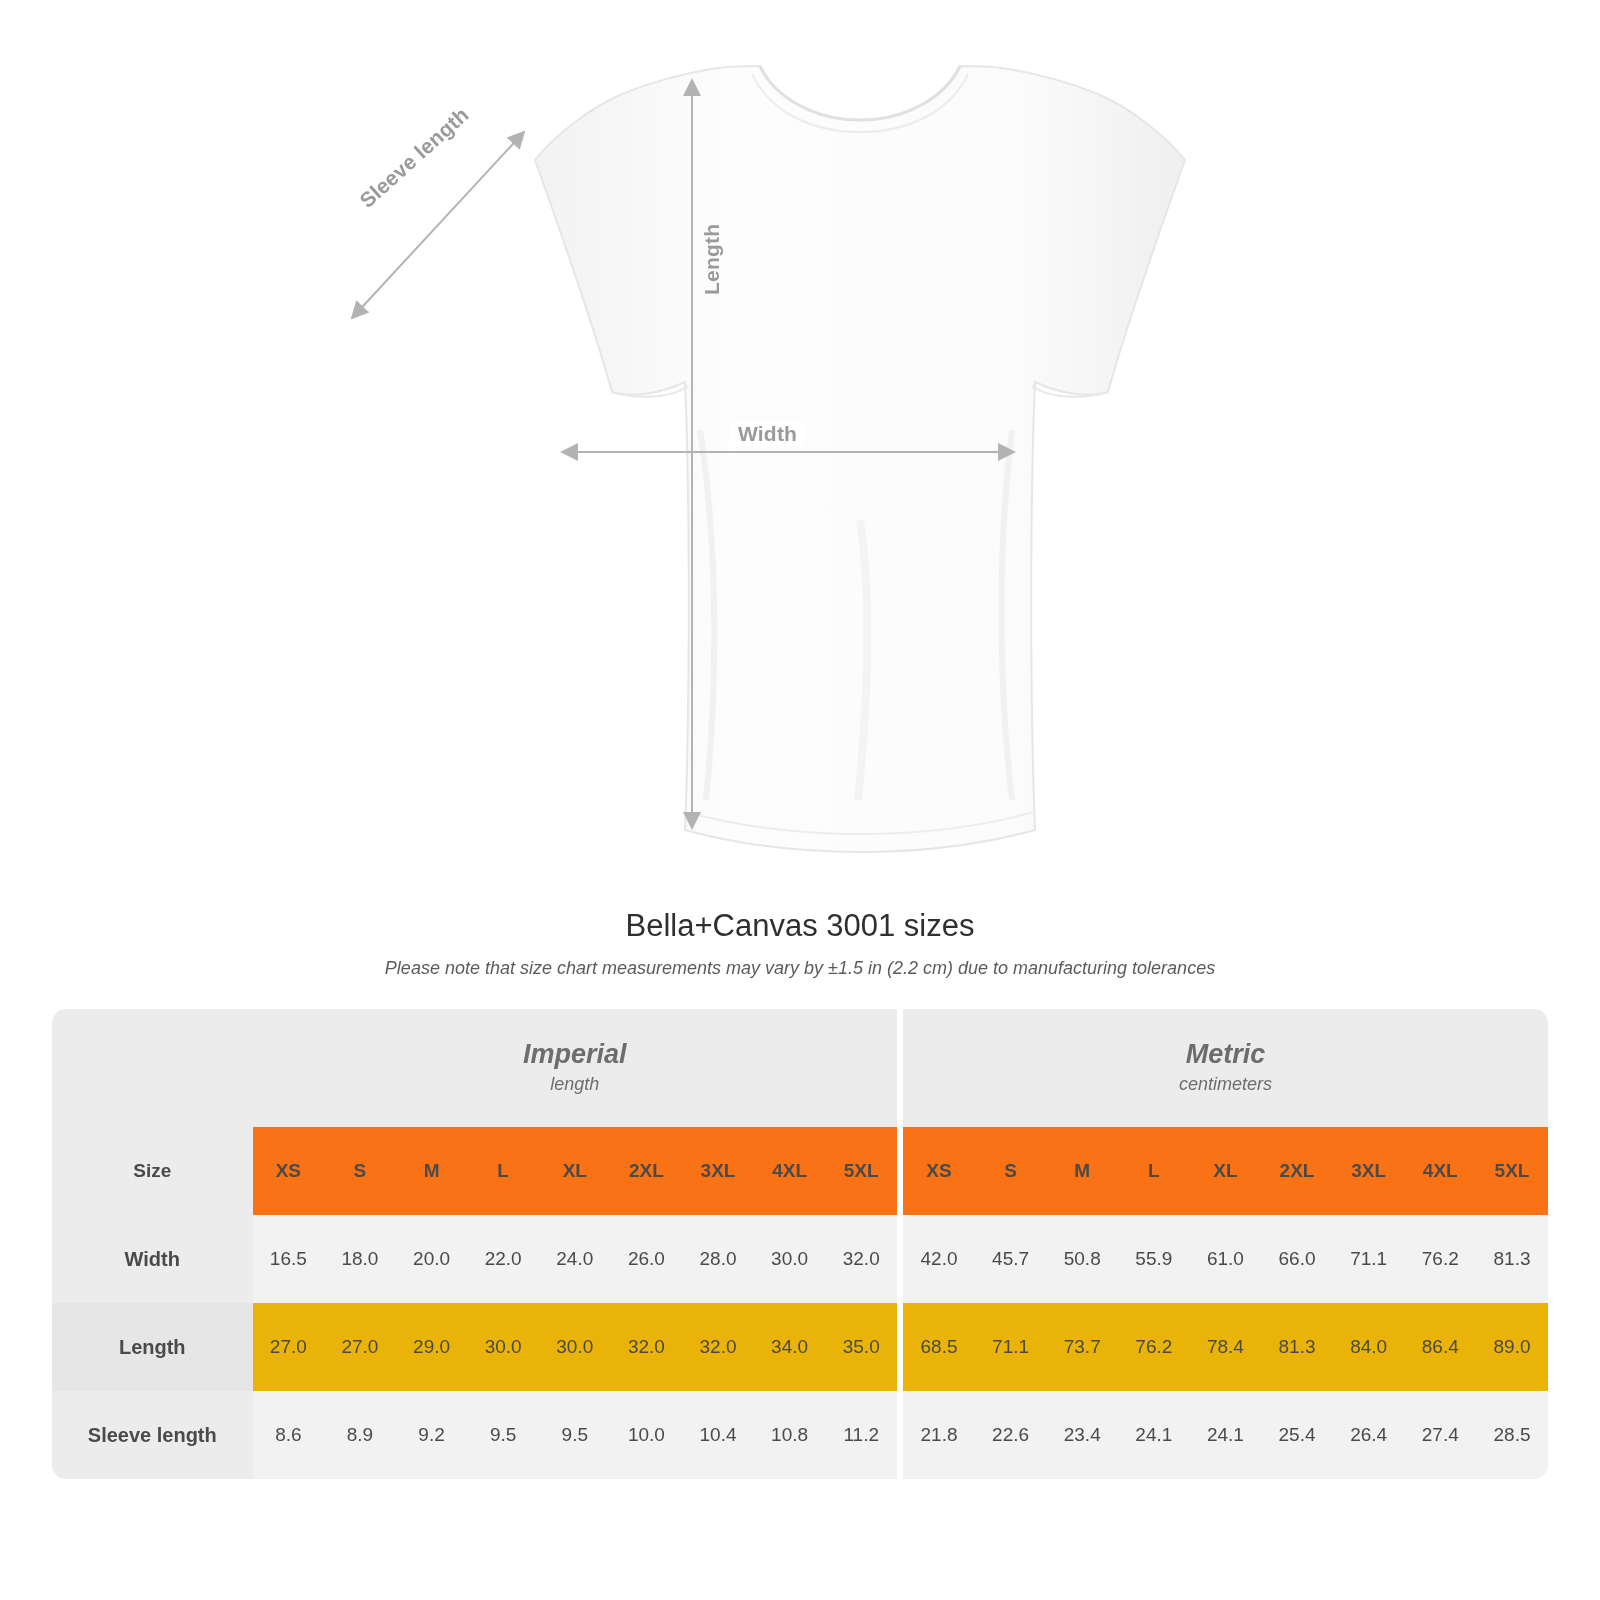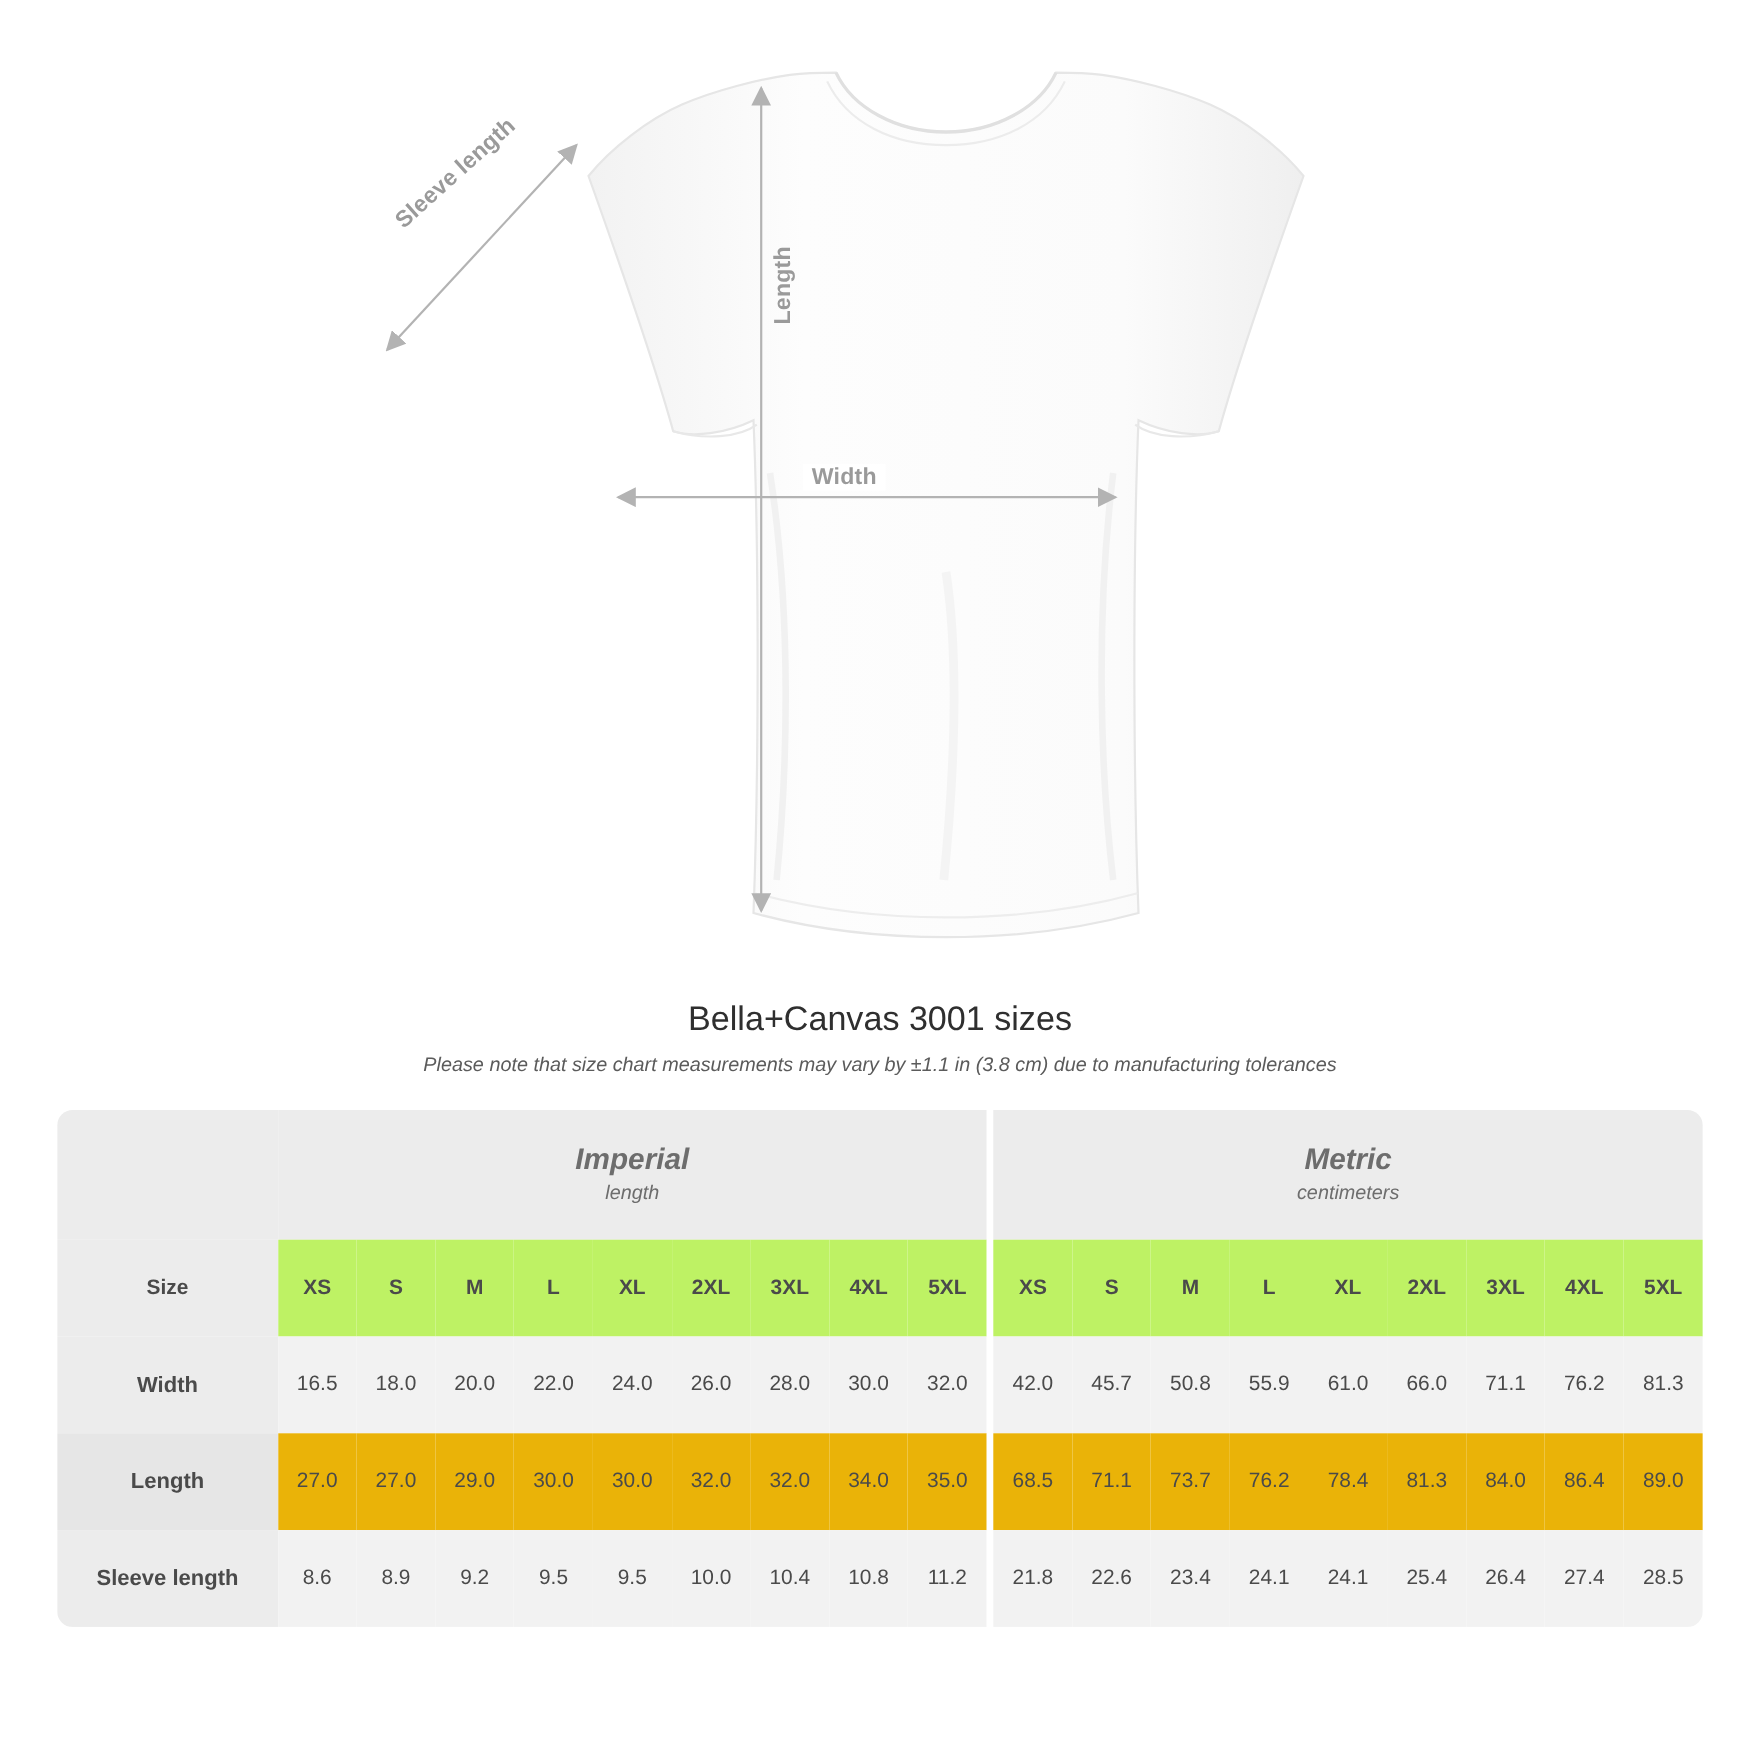--- a/index.html
+++ b/index.html
@@ -104,21 +104,21 @@
     line-height: 1.25;
   }
   .unit-sub {
     font-size: 18px;
     font-style: italic;
     color: #6d6d6d;
     line-height: 1.5;
   }
   
   .size-row td {
-    background: #bef264;
+    background: #f97316;
     height: 86px;
     font-weight: bold;
     font-size: 20px;
     color: #4a4a4a;
   }
   .size-row td.rowhead {
     background: #ececec;
   }
   
   .data-row td {
@@ -200,21 +200,21 @@
     <line x1="352" y1="318" x2="524" y2="132" stroke="#b3b3b3" stroke-width="2" marker-start="url(#arrTail)" marker-end="url(#arrHead)"></line>
   </svg>
 
   <div class="dim-label label-sleeve">Sleeve length</div>
   <div class="dim-label label-length">Length</div>
   <div class="dim-label label-width">Width</div>
 </div>
 
 <div class="titles">
   <h1 class="chart-title">Bella+Canvas 3001 sizes</h1>
-  <p class="chart-note">Please note that size chart measurements may vary by ±1.1 in (3.8 cm) due to manufacturing tolerances</p>
+  <p class="chart-note">Please note that size chart measurements may vary by ±1.5 in (2.2 cm) due to manufacturing tolerances</p>
 </div>
 
 <div class="table-wrap">
   <table class="size-table">
     <colgroup>
       <col style="width:196px">
       <col style="width:70px">
         <col style="width:70px">
         <col style="width:70px">
       <col style="width:70px">

